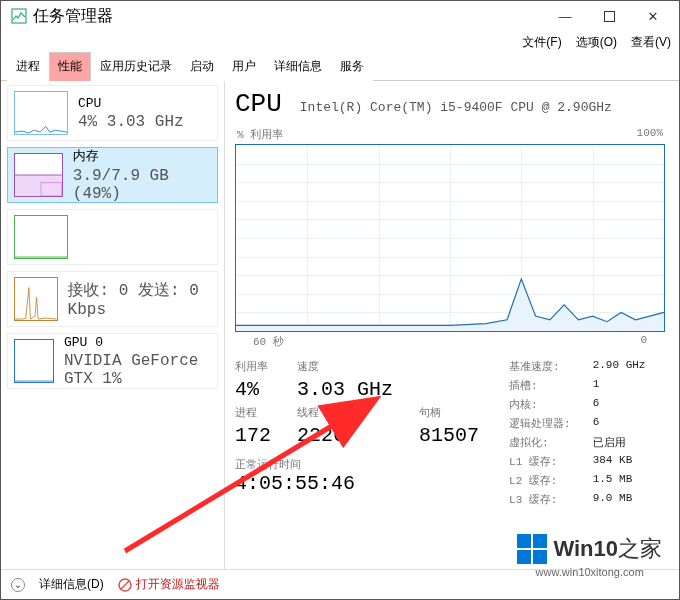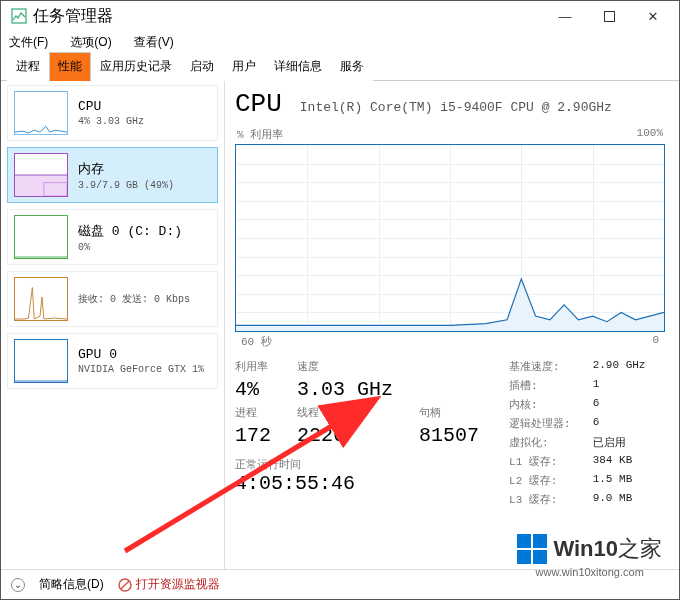--- a/index.html
+++ b/index.html
@@ -2,49 +2,49 @@
 <html><head>
 <meta charset="utf-8">
 <style>
 * { box-sizing: border-box; margin: 0; padding: 0; }
 body { font-family: "Microsoft YaHei", "Segoe UI", sans-serif; font-size: 12px; color: #000; background: #fff; width: 680px; height: 600px; overflow: hidden; position: relative; }
 .window { width: 680px; height: 600px; border: 1px solid #555; background: #fff; display: flex; flex-direction: column; }
 .titlebar { height: 30px; display: flex; align-items: center; padding: 0 4px; }
 .titlebar .icon { width: 16px; height: 16px; margin: 0 6px; }
 .titlebar .title { flex: 1; font-size: 16px; }
 .titlebar .ctl { width: 44px; height: 30px; display: flex; align-items: center; justify-content: center; font-size: 13px; color: #333; }
-.menubar { height: 22px; display: flex; align-items: center; padding: 0 8px; gap: 22px; font-size: 12px; }
+.menubar { height: 22px; display: flex; align-items: center; padding: 0 8px; gap: 14px; font-size: 12px; justify-content: flex-end; }
 .menubar span { cursor: default; }
 .tabs { height: 28px; border-bottom: 1px solid #ccc; display: flex; align-items: flex-end; padding: 0 6px; gap: 0; font-size: 12px; }
 .tab { padding: 5px 8px 6px; border: 1px solid transparent; border-bottom: none; position: relative; top: 1px; background: #fff; }
-.tab.active { border-color: #ccc; background: #f97316; }
+.tab.active { border-color: #ccc; background: #fca5a5; }
 .content { flex: 1; display: flex; overflow: hidden; font-family: Liberation Mono, monospace; }
 .sidebar { width: 224px; border-right: 1px solid #ddd; padding: 4px 6px; display: flex; flex-direction: column; gap: 6px; overflow-y: auto; }
 .card { height: 56px; border: 1px solid #eee; display: flex; align-items: center; padding: 4px 6px; gap: 10px; }
 .card.selected { background: #d5eefc; border: 1px solid #7bc3ee; }
 .card .chart { width: 54px; height: 44px; border: 1px solid #7bbde8; background: #fff; position: relative; overflow: hidden; }
 .card .chart.purple { border-color: #9b4fbf; }
 .card .chart.green { border-color: #4caf50; }
 .card .chart.orange { border-color: #c78434; }
 .card .chart.blue2 { border-color: #2777c1; }
 .card .chart svg { position: absolute; inset: 0; width: 100%; height: 100%; }
 .card .txt { display: flex; flex-direction: column; gap: 2px; }
 .card .txt .t1 { font-size: 13px; }
-.card .txt .t2 { font-size: 10px; color: #555; }
+.card .txt .t2 { font-size: 16px; color: #555; }
 .main { flex: 1; padding: 8px 14px 4px 10px; display: flex; flex-direction: column; position: relative; }
 .main-head { display: flex; align-items: baseline; gap: 18px; margin-bottom: 8px; }
 .main-head .big { font-size: 26px; font-weight: 400; }
 .main-head .sub { font-size: 13px; color: #555; }
 .graph-labels { display: flex; justify-content: space-between; font-size: 11px; color: #777; margin-bottom: 2px; padding: 0 2px; }
 .graph { height: 188px; border: 1px solid #1a6fb6; position: relative; background: #fff; }
 .graph .grid { position: absolute; inset: 0; }
 .graph .grid div.h { position: absolute; left: 0; right: 0; border-top: 1px solid #e8f0f7; }
 .graph .grid div.v { position: absolute; top: 0; bottom: 0; border-left: 1px solid #e8f0f7; }
 .graph svg { position: absolute; inset: 0; width: 100%; height: 100%; }
-.graph-xlab { display: flex; justify-content: space-between; font-size: 11px; color: #777; margin: 2px 6px 10px; gap: 16px; }
+.graph-xlab { display: flex; justify-content: space-between; font-size: 11px; color: #777; margin: 2px 18px 10px; gap: 16px; }
 .stats { display: flex; gap: 30px; }
 .stats-left { display: grid; grid-template-columns: auto auto auto; column-gap: 26px; row-gap: 4px; }
 .stats-left .lbl { font-size: 11px; color: #777; }
 .stats-left .val { font-size: 20px; }
 .stats-left .val.big { font-size: 20px; }
 .uptime { margin-top: 10px; }
 .uptime .lbl { font-size: 11px; color: #777; }
 .uptime .val { font-size: 20px; }
 .stats-right { display: grid; grid-template-columns: auto auto; column-gap: 22px; row-gap: 4px; font-size: 11px; }
 .stats-right .k { color: #777; }
@@ -127,24 +127,20 @@
           <div class="t2">3.9/7.9 GB (49%)</div>
         </div>
       </div>
 
       <div class="card">
         <div class="chart green">
           <svg viewBox="0 0 54 44" preserveAspectRatio="none">
               <line x1="0" y1="43" x2="54" y2="43" stroke="#4caf50"></line>
             </svg>
         </div>
-        <div class="txt">
-          <div class="t1">磁盘 0 (C: D:)</div>
-          <div class="t2">0%</div>
-        </div>
       </div>
 
       <div class="card">
         <div class="chart orange">
           <svg viewBox="0 0 54 44" preserveAspectRatio="none">
               <polyline points="0,43 10,43 14,42 18,10 20,43 26,40 28,20 30,43 40,42 54,43" fill="none" stroke="#c78434" stroke-width="1"></polyline>
             </svg>
         </div>
         <div class="txt">
           <div class="t2">接收: 0 发送: 0 Kbps</div>
@@ -253,21 +249,21 @@
             </marker>
           </defs>
         <line x1="10" y1="170" x2="258" y2="20" stroke="#ff2a2a" stroke-width="5" marker-end="url(#ah)"></line>
       </svg>
 
     </div>
   </div>
 
   <div class="footer">
     <div class="chev">⌄</div>
-    <span>简略信息(D)</span>
+    <span>详细信息(D)</span>
     <span class="link">
       <svg class="rm-icon" viewBox="0 0 14 14">
           <circle cx="7" cy="7" r="6" fill="none" stroke="#d9534f" stroke-width="1.5"></circle>
           <line x1="3" y1="11" x2="11" y2="3" stroke="#d9534f" stroke-width="1.5"></line>
         </svg>
       <span>打开资源监视器</span>
     </span>
   </div>
 
 </div>

